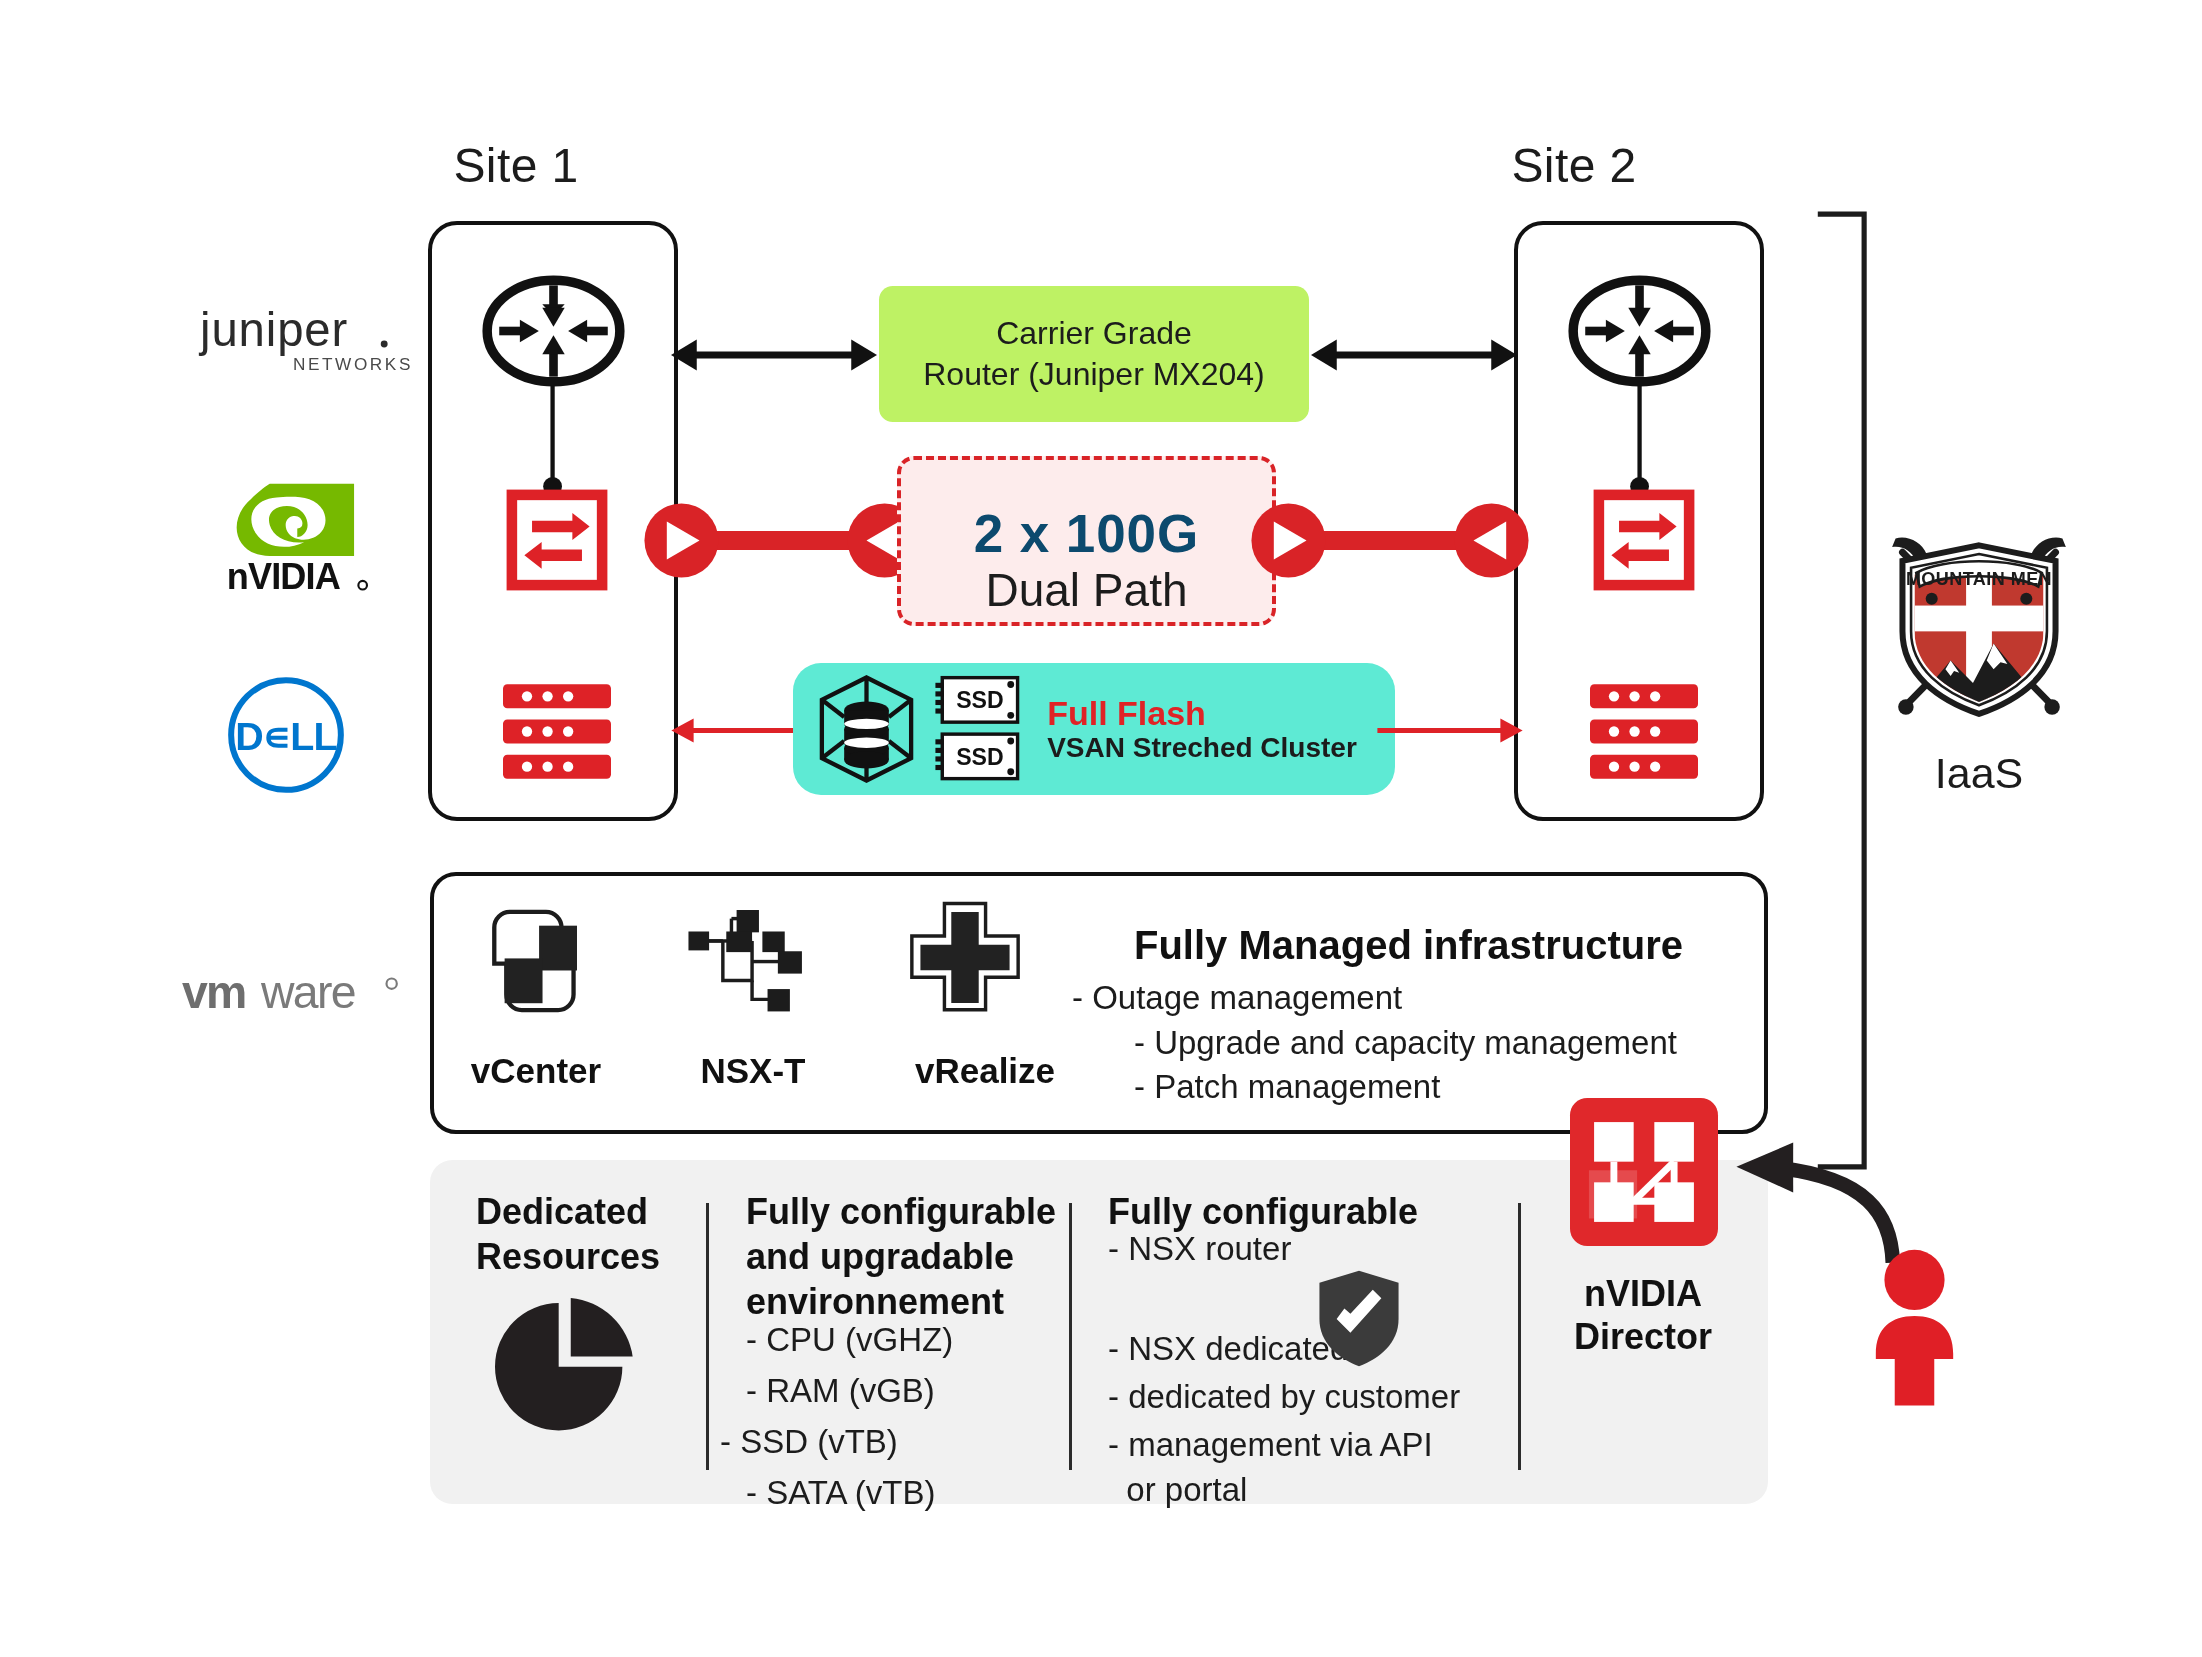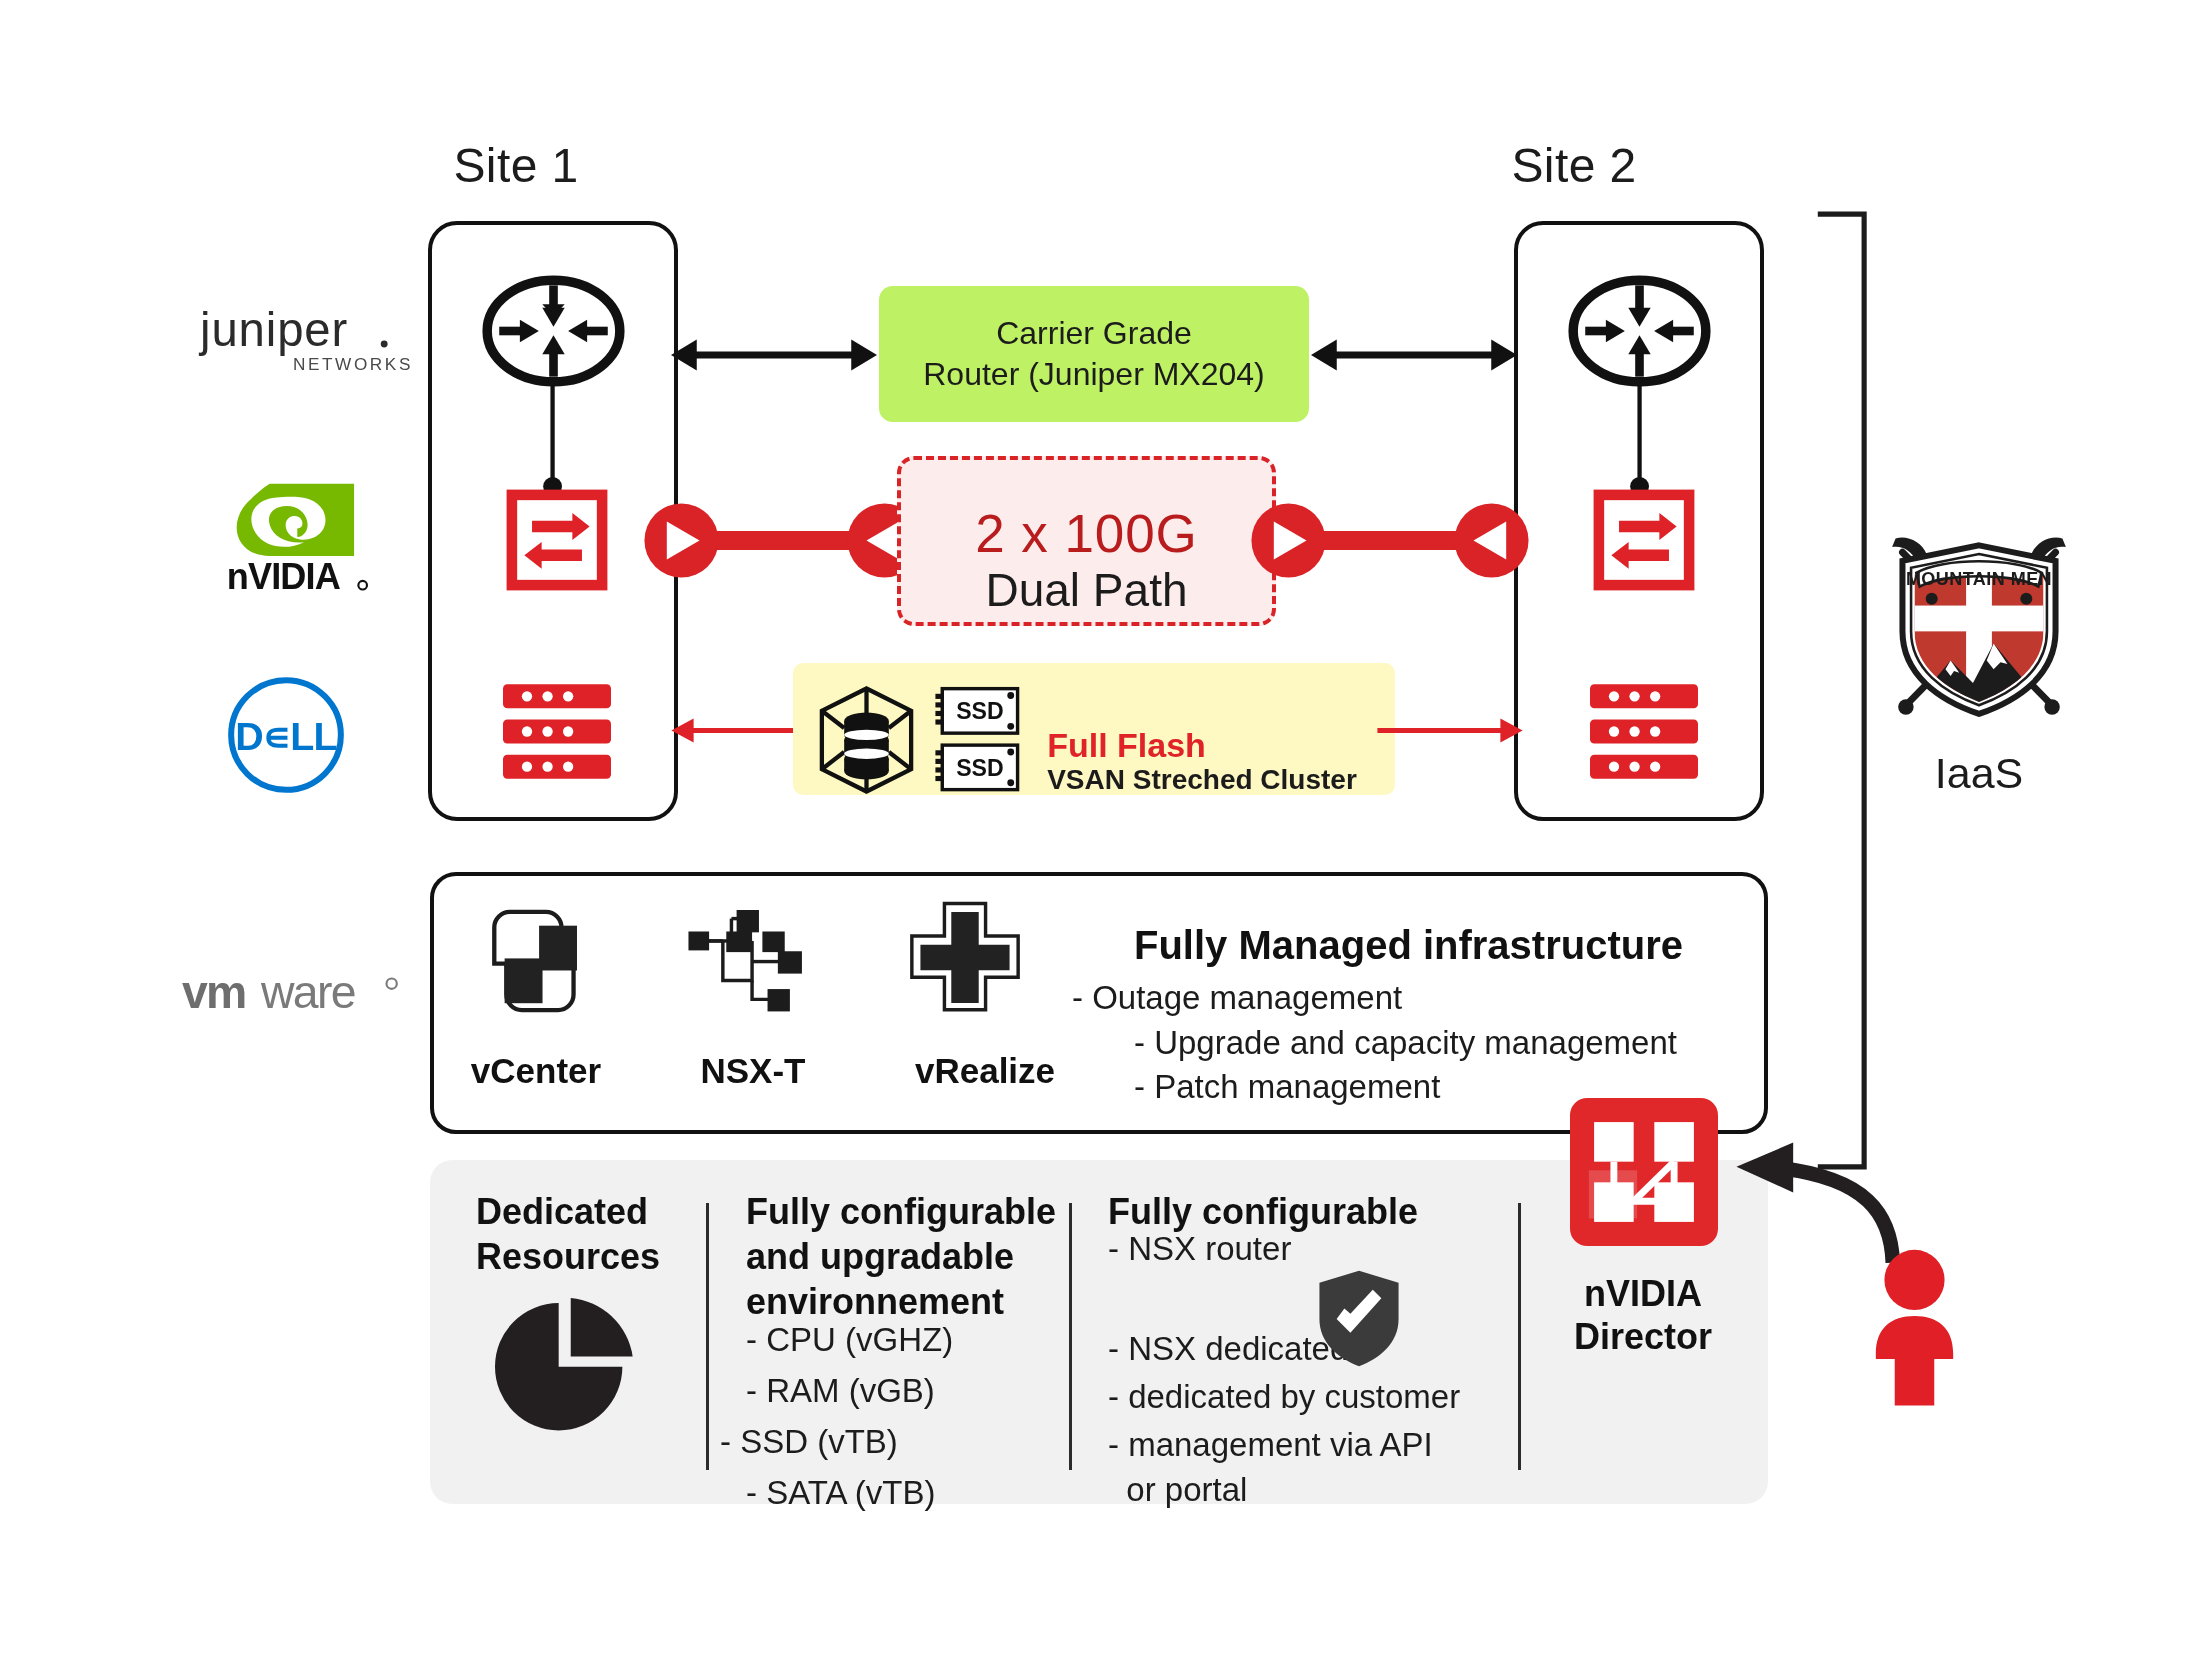--- a/index.html
+++ b/index.html
@@ -22,26 +22,26 @@
   .chip-grey{
     background:#bef264;border-radius:13.8px;display:flex;align-items:center;justify-content:center;
     text-align:center;font-size:32px;line-height:1.28;color:#1c1c1c;box-sizing:border-box;
   }
 
   
   .dash-box{
     border:4.3px dashed #d92327;border-radius:17px;background:#fdecec;box-sizing:border-box;
     display:flex;flex-direction:column;align-items:center;justify-content:center;
   }
-  .dual-top{font-size:53px;font-weight:normal;color:#b91c1c;letter-spacing:0.9px;line-height:1.05;margin-top:39px;}
+  .dual-top{font-size:53px;font-weight:bold;color:#0c4a6e;letter-spacing:0.9px;line-height:1.05;margin-top:39px;}
   .dual-bot{font-size:46px;font-weight:400;color:#1c1c1c;line-height:1.1;margin-top:3.4px;}
 
   
   .flash-box{
-    background:#fef9c3;border-radius:10px;box-sizing:border-box;display:flex;align-items:flex-end;
+    background:#5eead4;border-radius:28px;box-sizing:border-box;display:flex;align-items:center;
   }
   .flash-title{font-size:34px;font-weight:bold;color:#e02326;line-height:1.12;}
   .flash-sub{font-size:28px;font-weight:700;color:#1c1c1c;line-height:1.12;}
 
   
   .card-white{
     border:4.3px solid #111;border-radius:26px;background:#fff;box-sizing:border-box;
   }
   .prod-label{font-size:35px;font-weight:bold;color:#111;text-align:center;}
 

